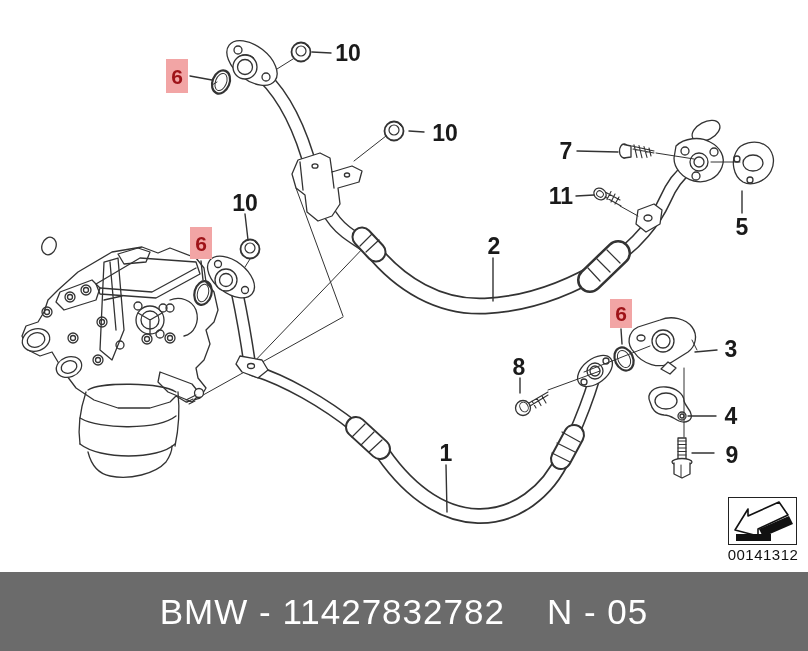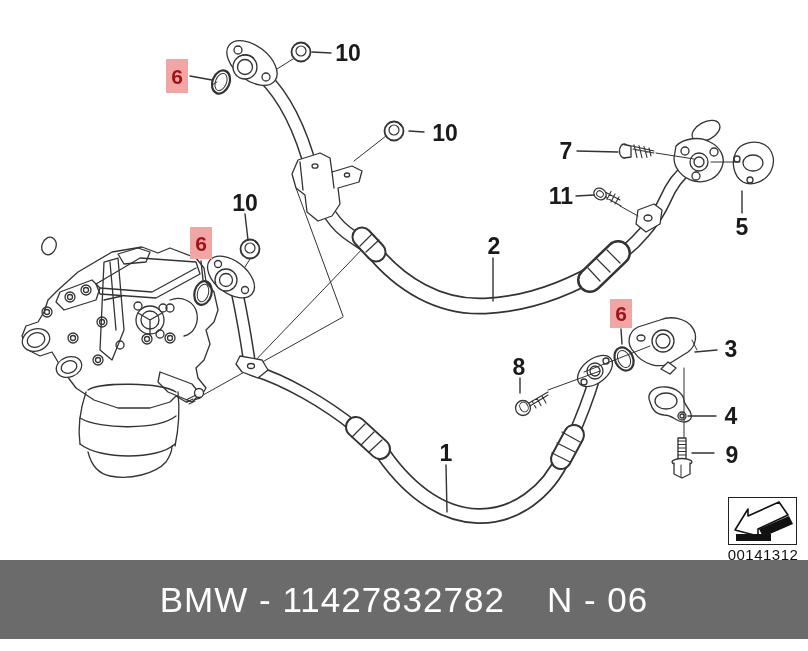--- a/index.html
+++ b/index.html
@@ -5,21 +5,21 @@
   html,body{margin:0;padding:0;background:#ffffff;}
   #page{position:relative;width:808px;height:651px;background:#ffffff;overflow:hidden;
         font-family:"Liberation Sans","DejaVu Sans",sans-serif;}
   #art{position:absolute;left:0;top:0;}
   .callout{font-family:"Liberation Sans","DejaVu Sans",sans-serif;font-size:23px;font-weight:bold;}
   .callout-hl{font-family:"Liberation Sans","DejaVu Sans",sans-serif;font-size:21px;font-weight:bold;}
   #stamp-box{position:absolute;left:728px;top:497px;width:69px;height:48px;
              border:1.5px solid #222;box-sizing:border-box;background:#fff;}
   #stamp-number{position:absolute;left:716px;top:546px;width:94px;text-align:center;
                 font-size:15px;color:#111;letter-spacing:0.5px;}
-  #footer-bar{position:absolute;left:0;top:560px;width:808px;height:79px;background:#6b6b6b;
+  #footer-bar{position:absolute;left:0;top:572px;width:808px;height:79px;background:#6b6b6b;
               display:flex;align-items:center;justify-content:center;gap:42px;}
   #footer-bar span{color:#ffffff;font-size:35px;letter-spacing:1px;}
 </style>
 </head>
 <body>
 
 <div id="page">
 
 <svg id="art" width="808" height="572" viewBox="0 0 808 572">
   <g stroke="#333" stroke-width="1.3" fill="none" stroke-linecap="round" stroke-linejoin="round">
@@ -296,16 +296,16 @@
   <svg width="66" height="45" viewBox="0 0 66 45">
     <polygon points="30,31 60,18 64,26 34,39" fill="#111"></polygon>
     <polygon points="6,32 19,11 19,18 50,4 59,17 29,31 29,38" fill="#fff" stroke="#111" stroke-width="1.6" stroke-linejoin="round"></polygon>
     <rect x="7" y="36" width="35" height="7" fill="#111"></rect>
   </svg>
 </div>
 <div id="stamp-number">00141312</div>
 
 <div id="footer-bar">
   <span>BMW - 11427832782</span>
-  <span>N - 06</span>
+  <span>N - 05</span>
 </div>
 
 </div>
 
 </body></html>

